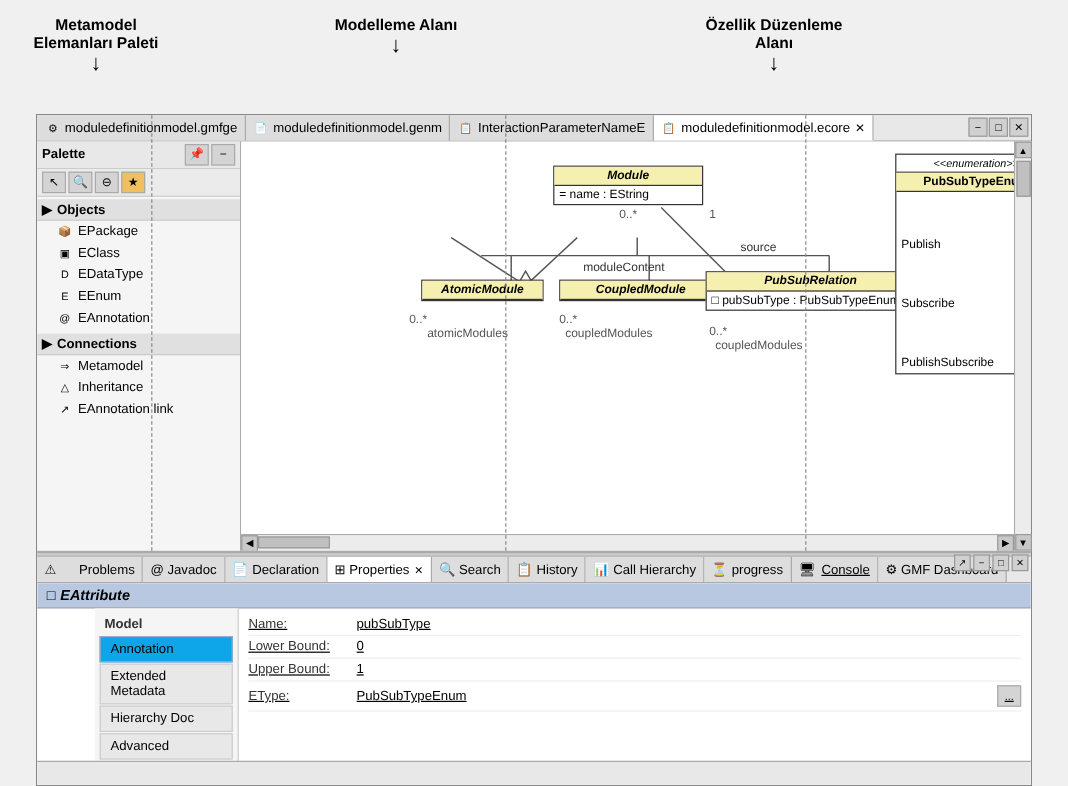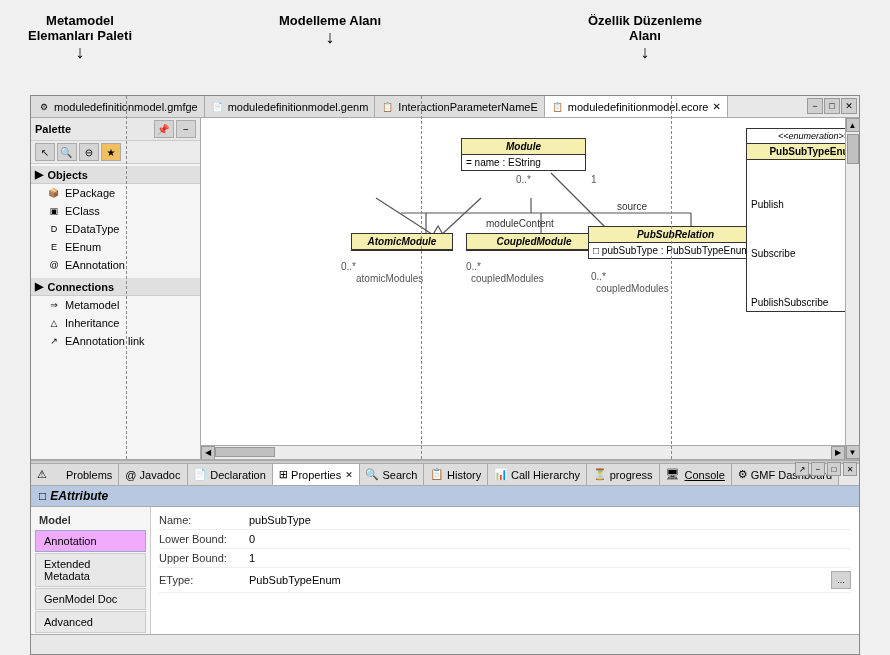--- a/index.html
+++ b/index.html
@@ -230,20 +230,21 @@
       font-weight: bold;
       display: flex;
       align-items: center;
       gap: 4px;
       border-bottom: 1px solid #aaa;
     }
 
     .properties-body {
       display: flex;
       height: calc(100% - 22px);
+      margin-left: 48px;
     }
 
     .properties-sidebar {
       width: 120px;
       border-right: 1px solid #ccc;
       background: #f5f5f5;
       padding: 4px 0;
     }
     .prop-sidebar-label {
       font-size: 11px;
@@ -253,27 +254,28 @@
     }
     .prop-sidebar-item {
       padding: 4px 8px;
       font-size: 11px;
       cursor: pointer;
       background: #e8e8e8;
       border: 1px solid #ccc;
       margin: 1px 4px;
     }
     .prop-sidebar-item.selected {
-      background: #f0abfc;
+      background: #0ea5e9;
       border-color: #99aacc;
     }
 
     .properties-form {
       flex: 1;
       padding: 4px 8px;
+      text-decoration: underline;
     }
     .form-row {
       display: flex;
       align-items: center;
       padding: 3px 0;
       border-bottom: 1px solid #eee;
     }
     .form-label {
       width: 90px;
       font-size: 11px;
@@ -734,21 +736,21 @@
       <div class="properties-title">
         <span>□</span>
         <span style="font-style:italic;">EAttribute</span>
       </div>
       <div class="properties-body">
 
         <div class="properties-sidebar">
           <div class="prop-sidebar-label">Model</div>
           <div class="prop-sidebar-item selected">Annotation</div>
           <div class="prop-sidebar-item">Extended Metadata</div>
-          <div class="prop-sidebar-item">GenModel Doc</div>
+          <div class="prop-sidebar-item">Hierarchy Doc</div>
           <div class="prop-sidebar-item">Advanced</div>
         </div>
 
         <div class="properties-form">
           <div class="form-row">
             <div class="form-label">Name:</div>
             <div class="form-value">
               <input type="text" value="pubSubType" style="">
             </div>
           </div>

